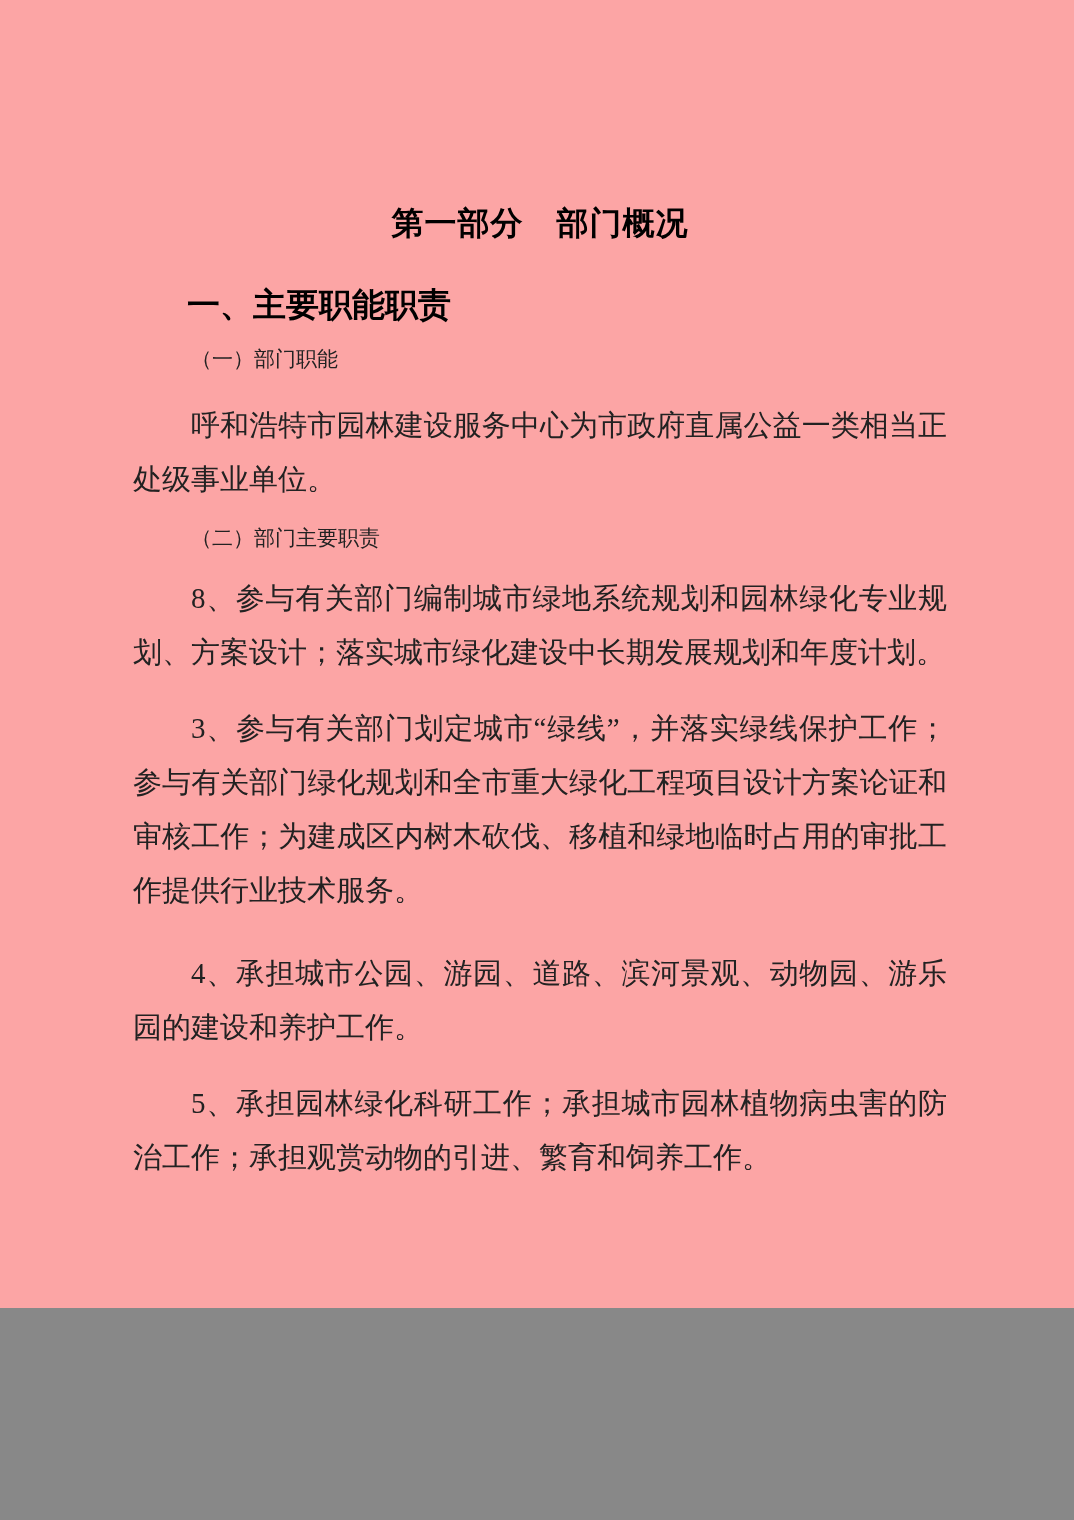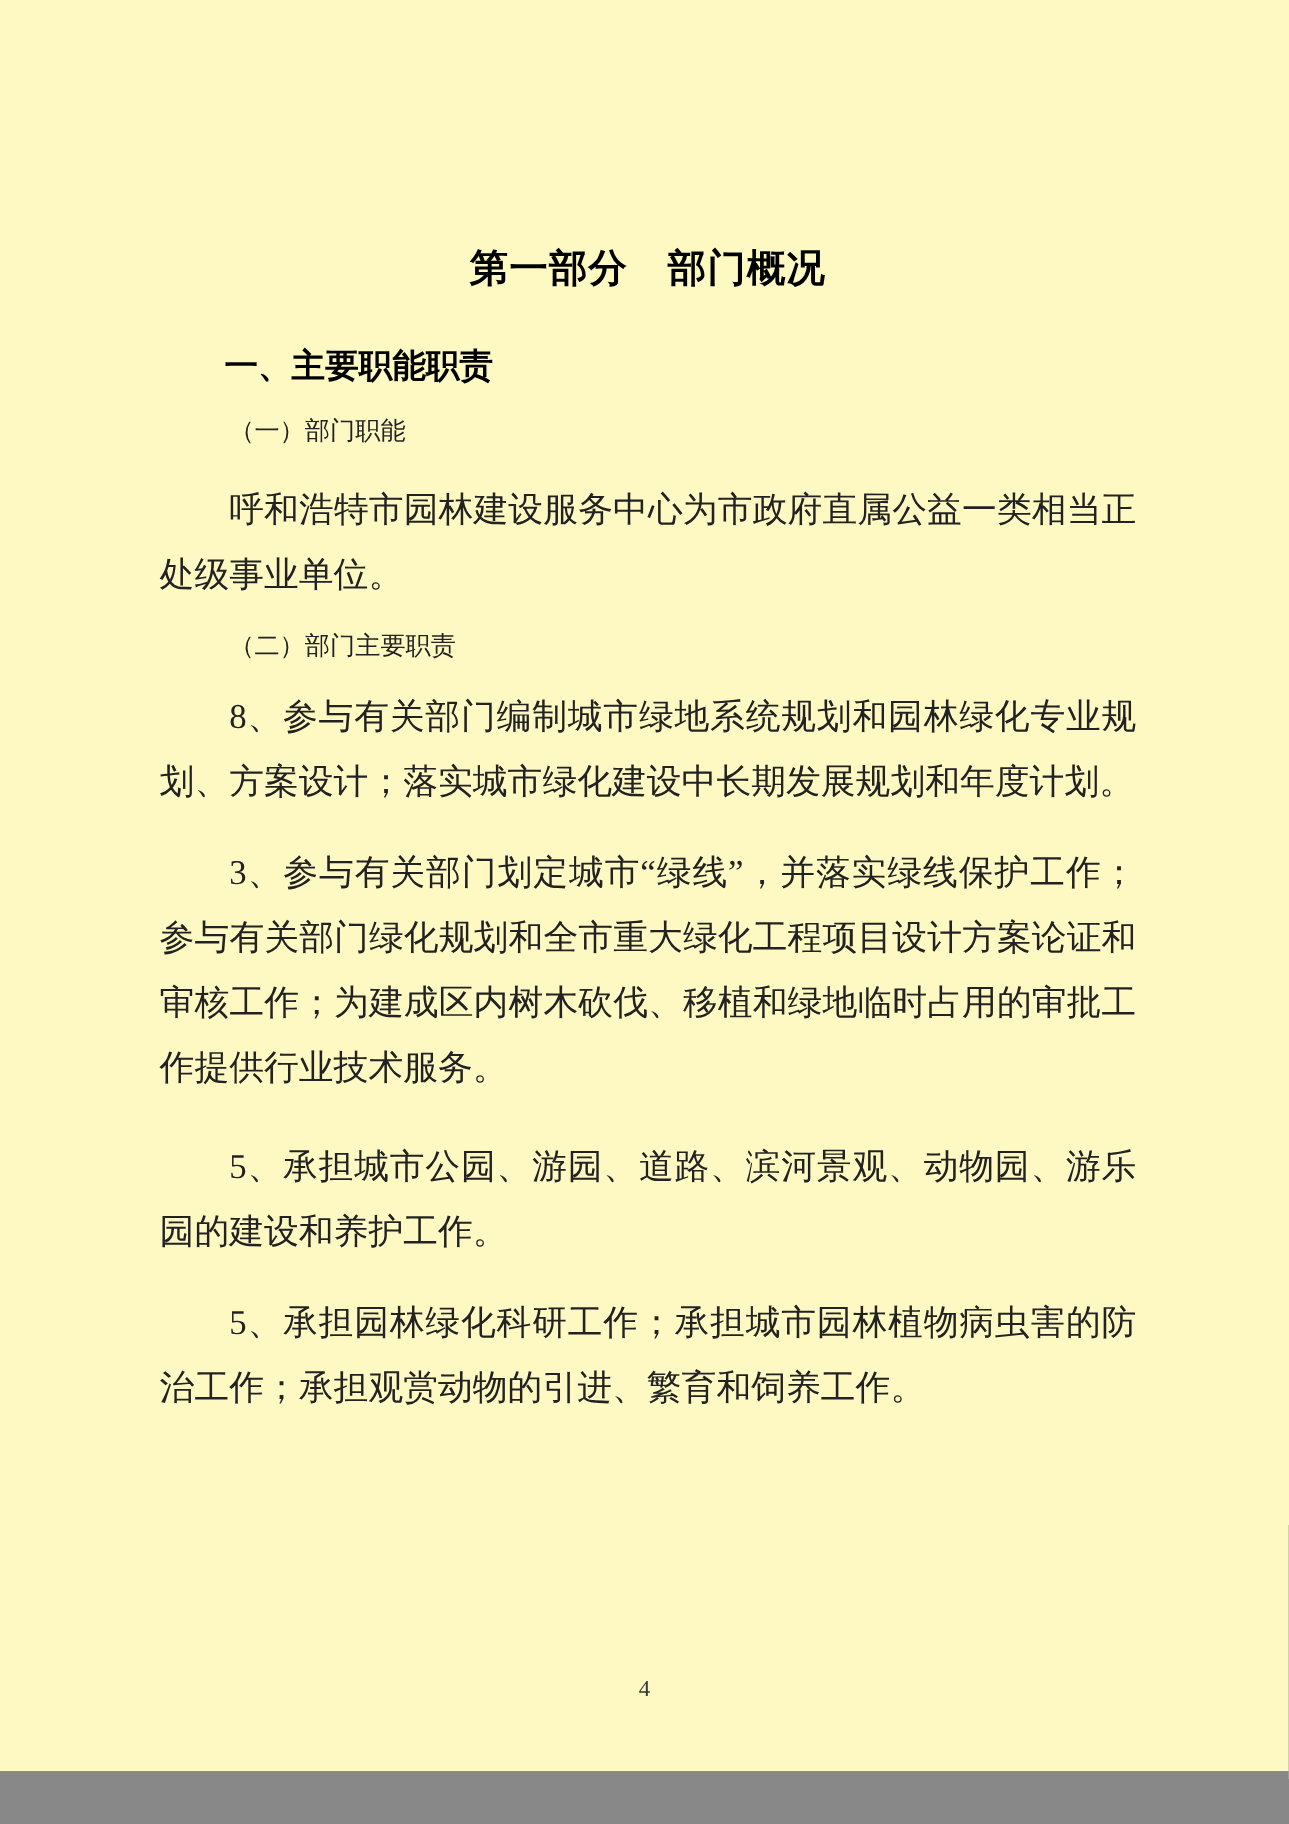--- a/index.html
+++ b/index.html
@@ -1,21 +1,21 @@
 <!DOCTYPE html>
 <html><head>
 <meta charset="utf-8">
 <style>
   html, body { margin: 0; padding: 0; background: #888; }
   .page {
     position: relative;
     width: 1074px;
-    height: 1476px;
+    height: 1308px;
     margin: 0 auto;
-    background: #fef9c3;
+    background: #fca5a5;
     overflow: hidden;
     font-family: "Liberation Serif", serif;
     color: #1c1c1c;
   }
   .content {
     position: absolute;
     left: 133px;
     top: 0;
     width: 814px;
     padding-top: 200px;
@@ -29,21 +29,21 @@
     line-height: 46px;
     text-align: center;
     letter-spacing: 1px;
   }
   .heading-1 {
     margin-top: 38px;
     padding-left: 54px;
     font-family: "Liberation Sans", sans-serif;
     font-weight: bold;
     color: #000;
-    font-size: 28px;
+    font-size: 33px;
     line-height: 42px;
   }
   .subsection {
     font-size: 21px;
     line-height: 54px;
     text-indent: 58px;
     color: #222;
   }
   .subsection.first { margin-top: 6px; }
   .subsection.second { margin-top: 5px; }
@@ -86,20 +86,20 @@
 
     <p class="para para-intro">呼和浩特市园林建设服务中心为市政府直属公益一类相当正处级事业单位。</p>
 
     <div class="subsection second">（二）部门主要职责</div>
 
 
     <p class="para duty-2">8、参与有关部门编制城市绿地系统规划和园林绿化专业规划、方案设计；落实城市绿化建设中长期发展规划和年度计划。</p>
 
     <p class="para duty-3">3、参与有关部门划定城市“绿线”，并落实绿线保护工作；参与有关部门绿化规划和全市重大绿化工程项目设计方案论证和审核工作；为建成区内树木砍伐、移植和绿地临时占用的审批工作提供行业技术服务。</p>
 
-    <p class="para duty-4">5、承担城市公园、游园、道路、滨河景观、动物园、游乐园的建设和养护工作。</p>
+    <p class="para duty-4">4、承担城市公园、游园、道路、滨河景观、动物园、游乐园的建设和养护工作。</p>
 
     <p class="para duty-5">5、承担园林绿化科研工作；承担城市园林植物病虫害的防治工作；承担观赏动物的引进、繁育和饲养工作。</p>
 
   </div>
 
   <div class="page-number">4</div>
 </div>
 
 </body></html>

